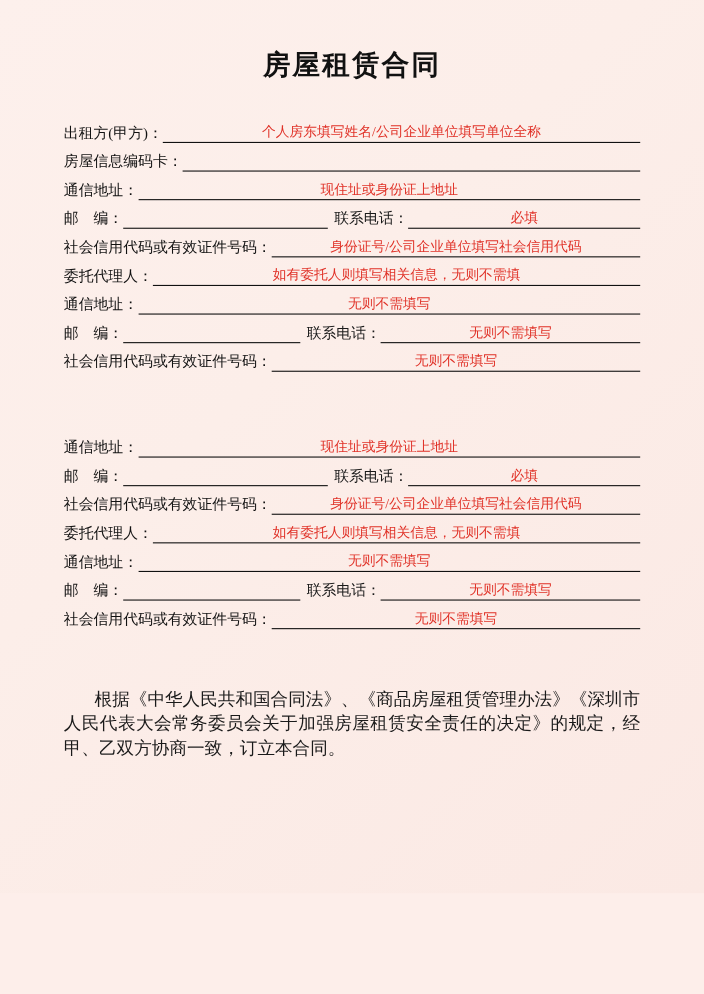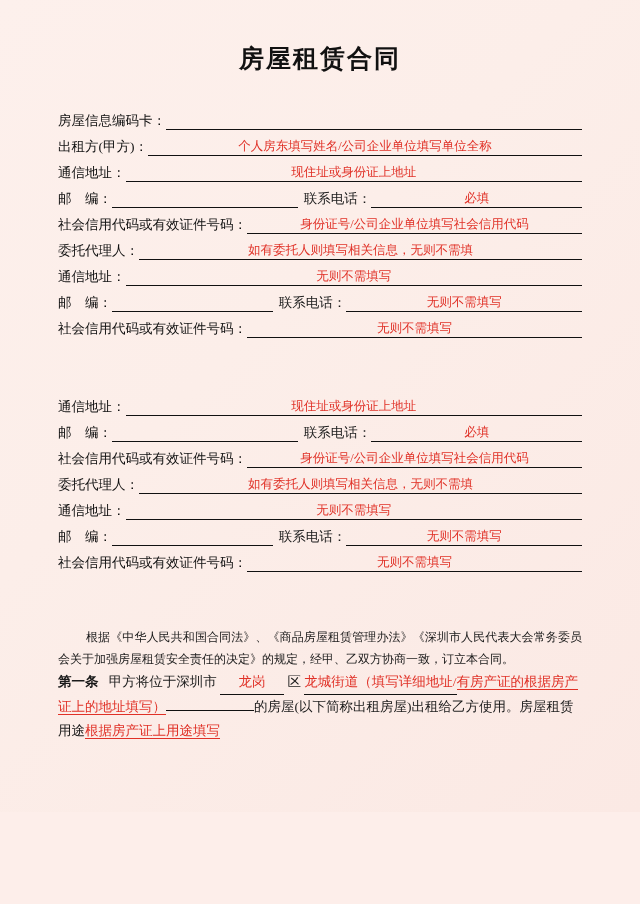--- a/index.html
+++ b/index.html
@@ -57,21 +57,21 @@
     min-width: 10px;
     overflow: hidden;
     text-overflow: ellipsis;
   }
   .mid-lbl {
     flex: none;
     padding: 0 0 0 6px;
   }
   .spacer-28 { height: 26px; }
   .para {
-    font-size: 12px;
+    font-size: 16px;
     line-height: 22px;
     margin-top: 4px;
     text-align: justify;
   }
   .para.indent { text-indent: 28px; }
   .bold { font-weight: bold; }
   .red-u {
     color: #e03127;
     border-bottom: 1px solid #e03127;
     text-decoration: none;
@@ -94,30 +94,30 @@
 </head>
 <body>
 
 <div class="page">
 
   <div class="doc-title">房屋租赁合同</div>
 
   <div class="block">
 
     <div class="line">
-      <span class="lbl">房屋信息编码卡：</span>
-      <span class="fill"></span>
-    </div>
-
-    <div class="line">
       <span class="lbl">出租方(甲方)：</span>
       <span class="fill">个人房东填写姓名/公司企业单位填写单位全称</span>
     </div>
 
     <div class="line">
+      <span class="lbl">房屋信息编码卡：</span>
+      <span class="fill"></span>
+    </div>
+
+    <div class="line">
       <span class="lbl">通信地址：</span>
       <span class="fill">现住址或身份证上地址</span>
     </div>
 
     <div class="line">
       <span class="lbl">邮　编：</span>
       <span class="fill"></span>
       <span class="mid-lbl">联系电话：</span>
       <span class="fill">必填</span>
     </div>
@@ -194,23 +194,16 @@
       <span class="lbl">社会信用代码或有效证件号码：</span>
       <span class="fill">无则不需填写</span>
     </div>
 
   </div>
 
   <div class="body-section">
 
     <div class="para indent">根据《中华人民共和国合同法》、《商品房屋租赁管理办法》《深圳市人民代表大会常务委员会关于加强房屋租赁安全责任的决定》的规定，经甲、乙双方协商一致，订立本合同。</div>
 
-    <div class="flow">
-      <span class="bold">第一条</span>
-      <span>&nbsp;&nbsp;</span><span>甲方将位于深圳市</span>
-      <span class="u-blank" style="min-width:64px">龙岗</span>
-      <span>区</span>
-      <span class="u-blank" style="min-width:150px">龙城街道（填写详细地址/</span><span class="red-u">有房产证的根据房产证上的地址填写）</span><span class="u-blank" style="min-width:88px"></span><span>的房屋(以下简称出租房屋)出租给乙方使用。房屋租赁用途</span><span class="red-u">根据房产证上用途填写</span>
-    </div>
 
   </div>
 
 </div>
 
 </body></html>

